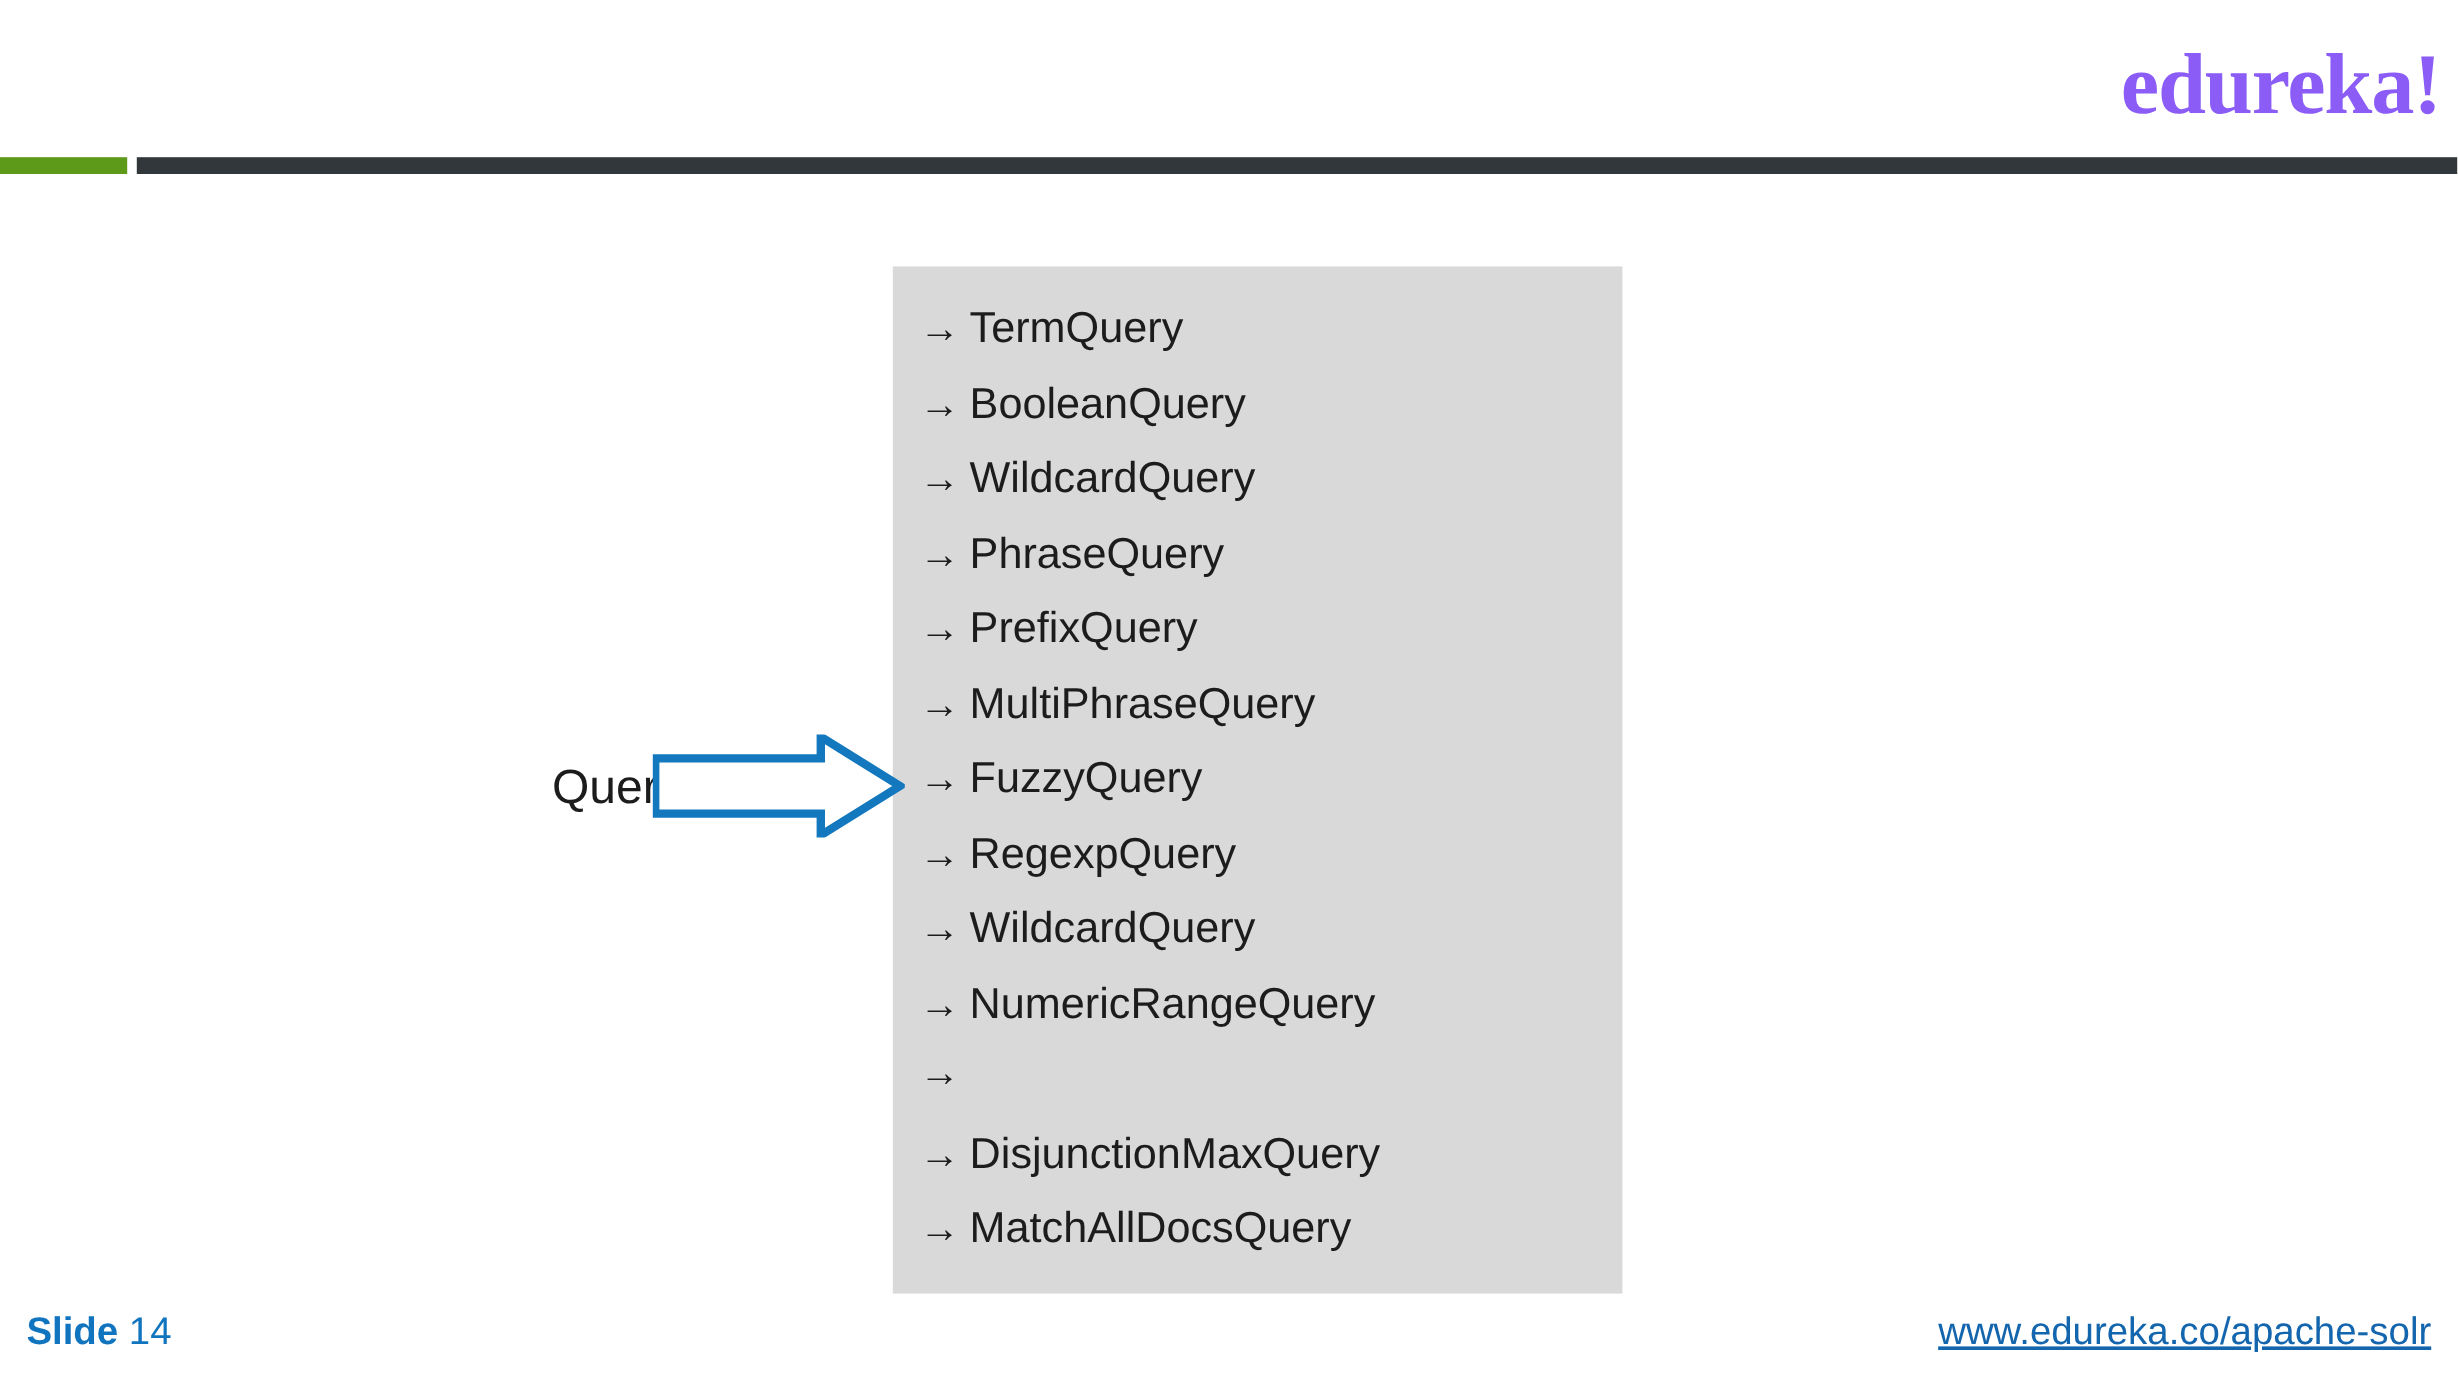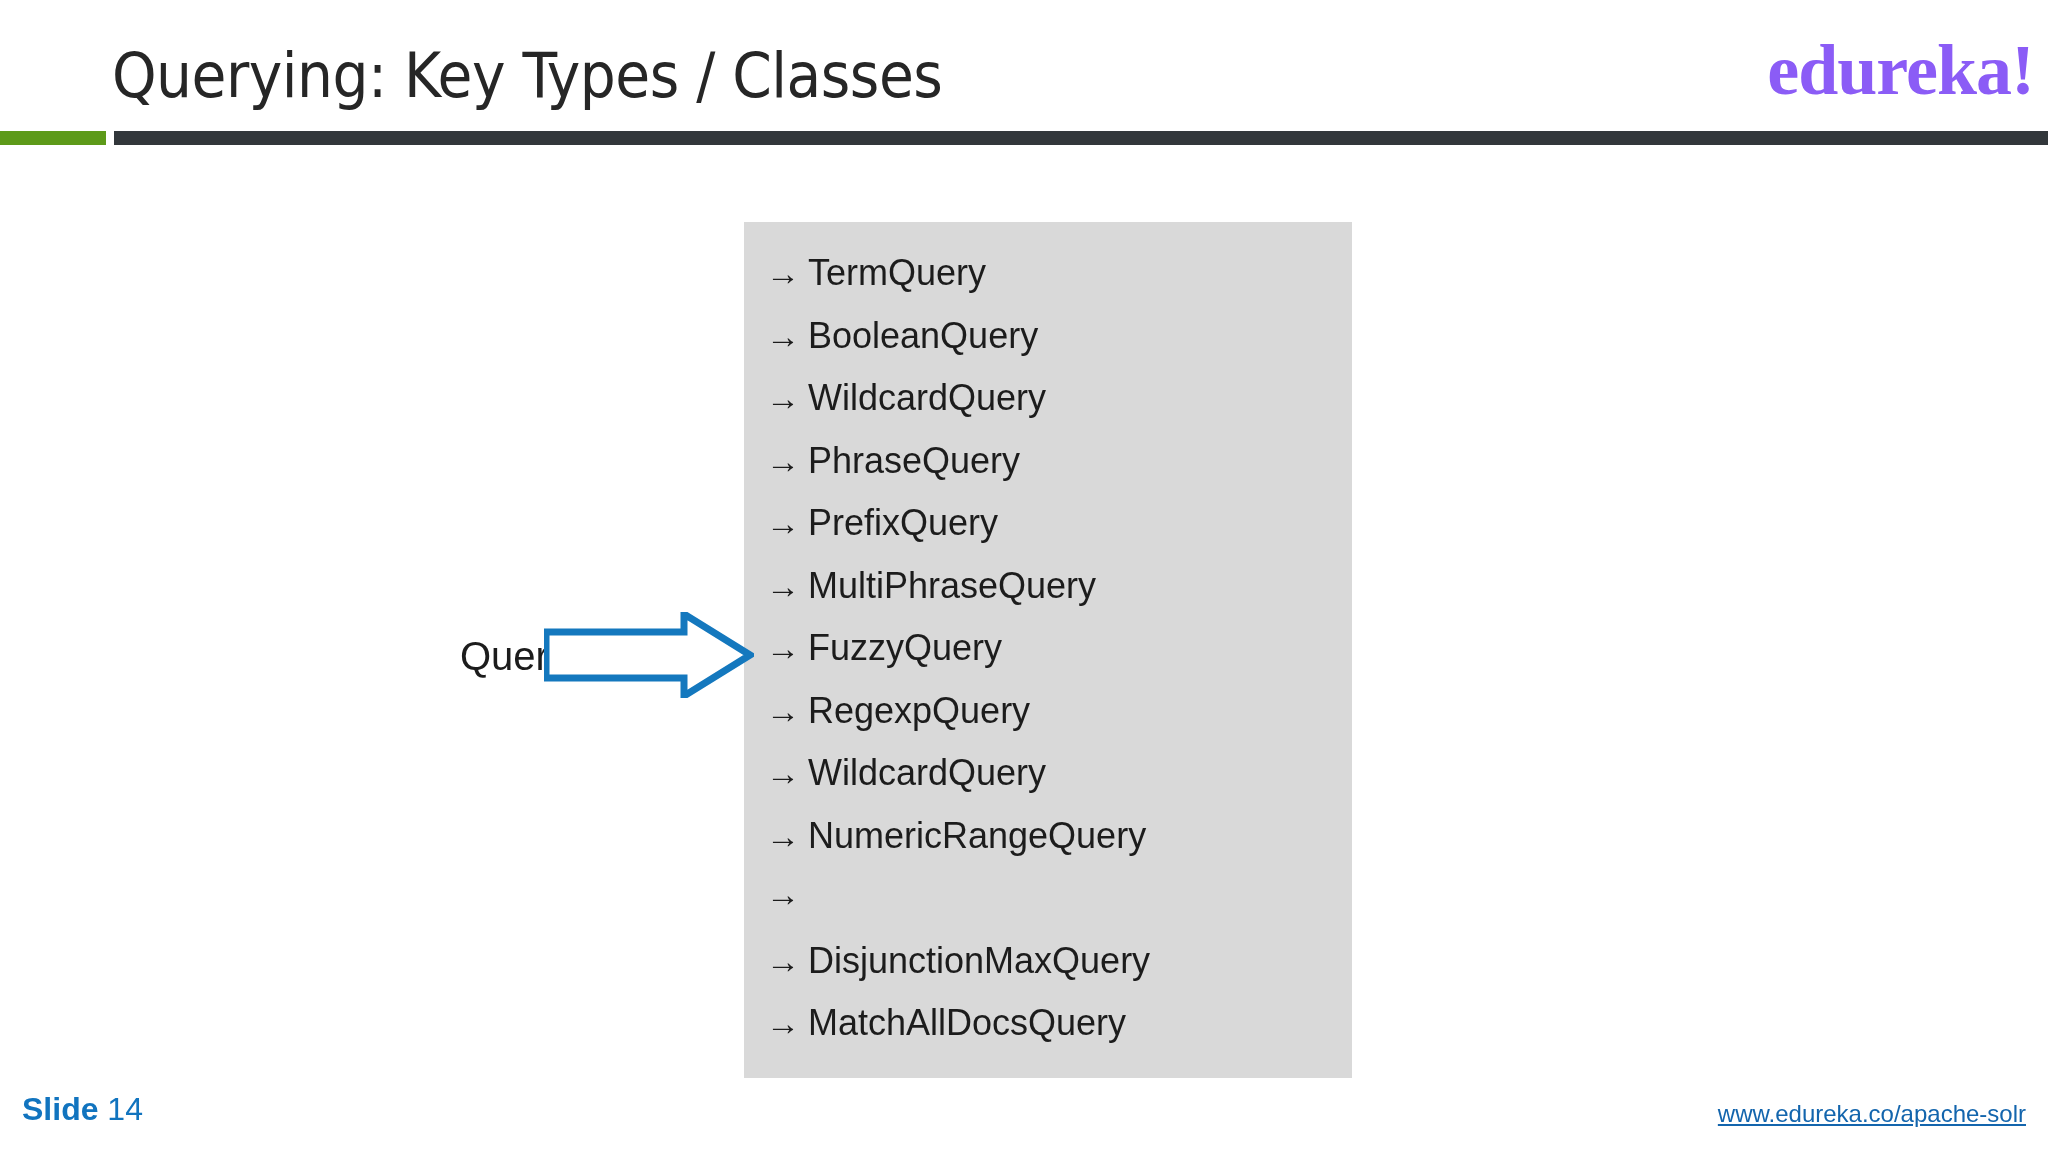--- a/index.html
+++ b/index.html
@@ -125,33 +125,32 @@
     font-weight: 700;
   }
   .footer-slide .slide-num {
     font-weight: 400;
     color: #1174bf;
   }
   .footer-link {
     position: absolute;
     right: 22px;
     bottom: 24px;
-    font-size: 24px;
+    font-size: 32px;
     color: #1365ad;
     text-decoration: underline;
     white-space: nowrap;
     cursor: pointer;
   }
 </style>
 </head>
 <body>
 
 <div class="slide">
 
-  <div class="slide-title">Querying: Key Types / Classes</div>
 
   <div class="brand-logo">edureka!</div>
 
   <div class="rule-green"></div>
   <div class="rule-dark"></div>
 
   <div class="query-panel">
     <ul class="query-list">
 
       <li class="query-item">

